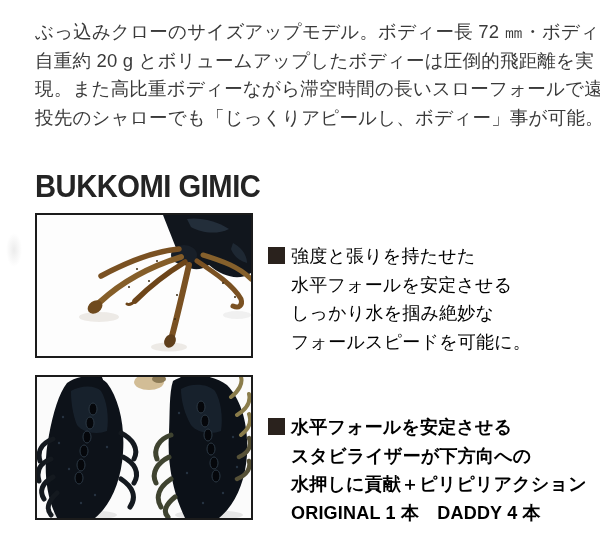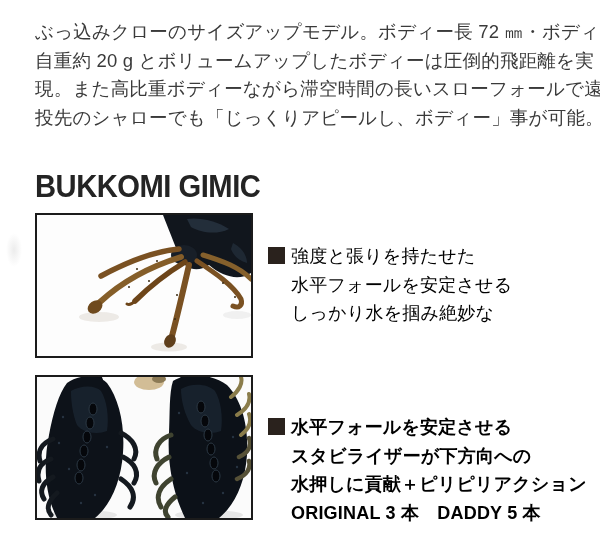--- a/index.html
+++ b/index.html
@@ -105,20 +105,21 @@
           <circle cx="198" cy="82" r="1"></circle>
       </g>
     </svg>
   </div>
 
   <div class="bullet-square b1"></div>
   <div class="feature-text f1">
     <div class="fline">強度と張りを持たせた</div>
     <div class="fline">水平フォールを安定させる</div>
     <div class="fline">しっかり水を掴み絶妙な</div>
+    <div class="fline">フォールスピードを可能に。</div>
   </div>
 
   <div class="photo-frame second">
     <svg width="214" height="141" viewBox="0 0 214 141">
       <rect x="0" y="0" width="214" height="141" fill="#fbfbfb"></rect>
 
       <ellipse cx="46" cy="138" rx="34" ry="5" fill="#e7e7e7"></ellipse>
       <ellipse cx="172" cy="138" rx="34" ry="5" fill="#e7e7e7"></ellipse>
 
       <ellipse cx="112" cy="5" rx="15" ry="8" fill="#cdb68b" opacity="0.9"></ellipse>
@@ -192,18 +193,18 @@
         <path d="M200,102 C210,98 214,91 212,84"></path>
       </g>
     </svg>
   </div>
 
   <div class="bullet-square b2"></div>
   <div class="feature-text f2">
     <div class="fline">水平フォールを安定させる</div>
     <div class="fline">スタビライザーが下方向への</div>
     <div class="fline">水押しに貢献＋ピリピリアクション</div>
-    <div class="fline">ORIGINAL 3 本　DADDY 5 本</div>
+    <div class="fline">ORIGINAL 1 本　DADDY 4 本</div>
   </div>
 
   <div class="smudge"></div>
 
 </div>
 
 </body></html>

